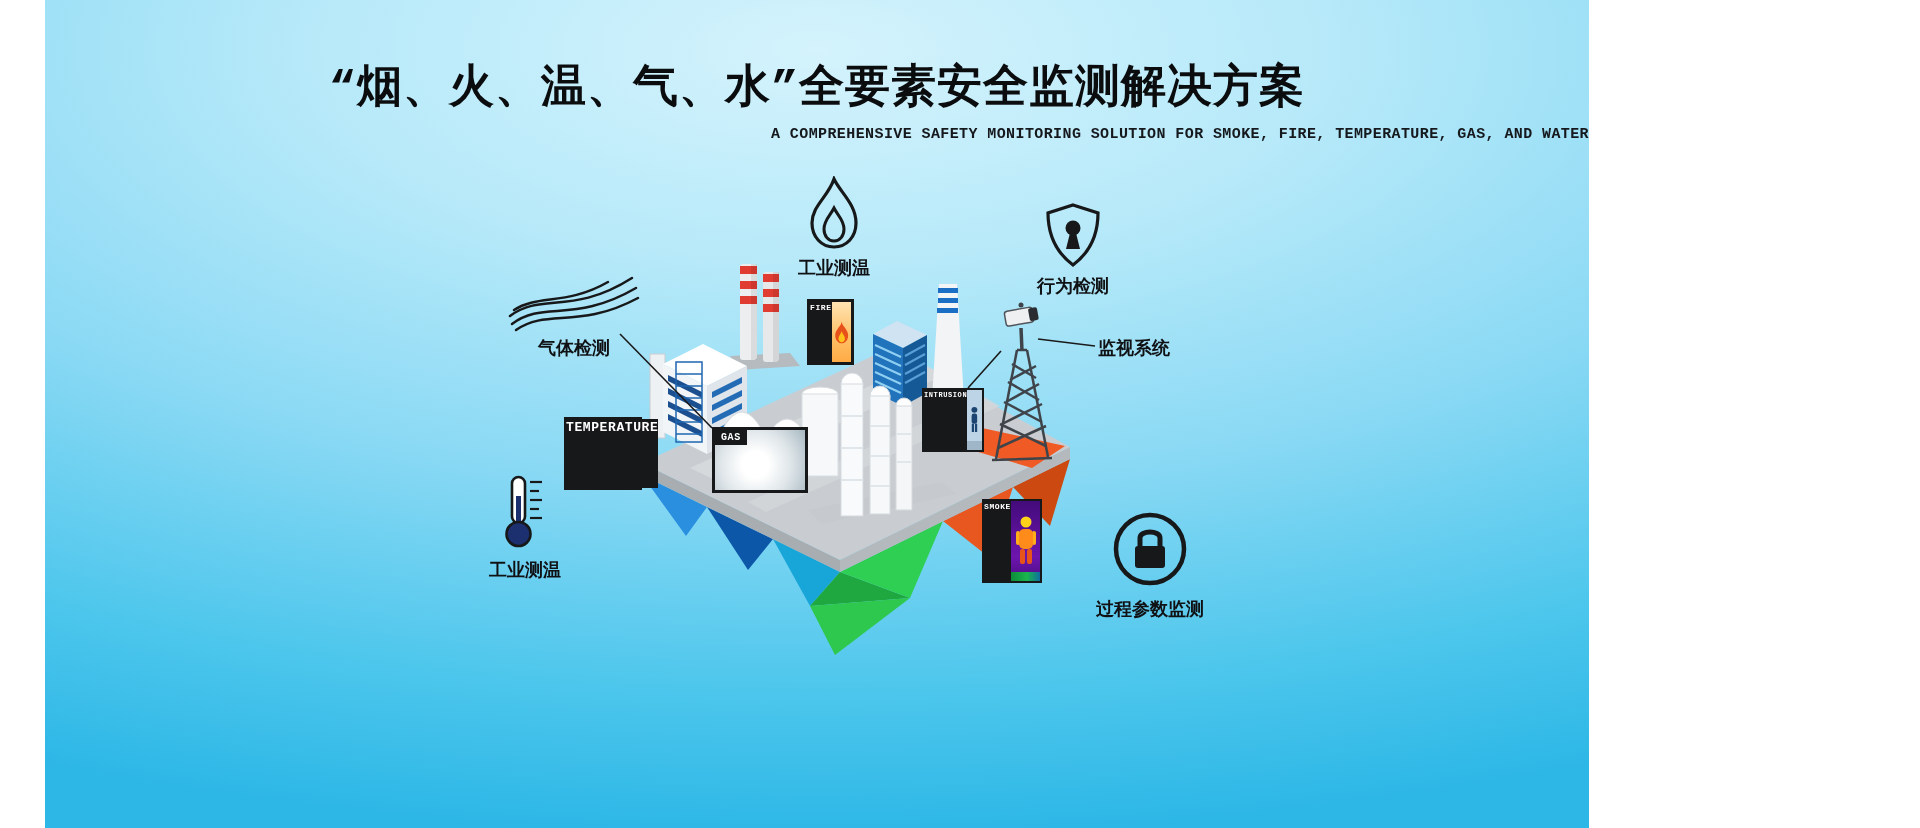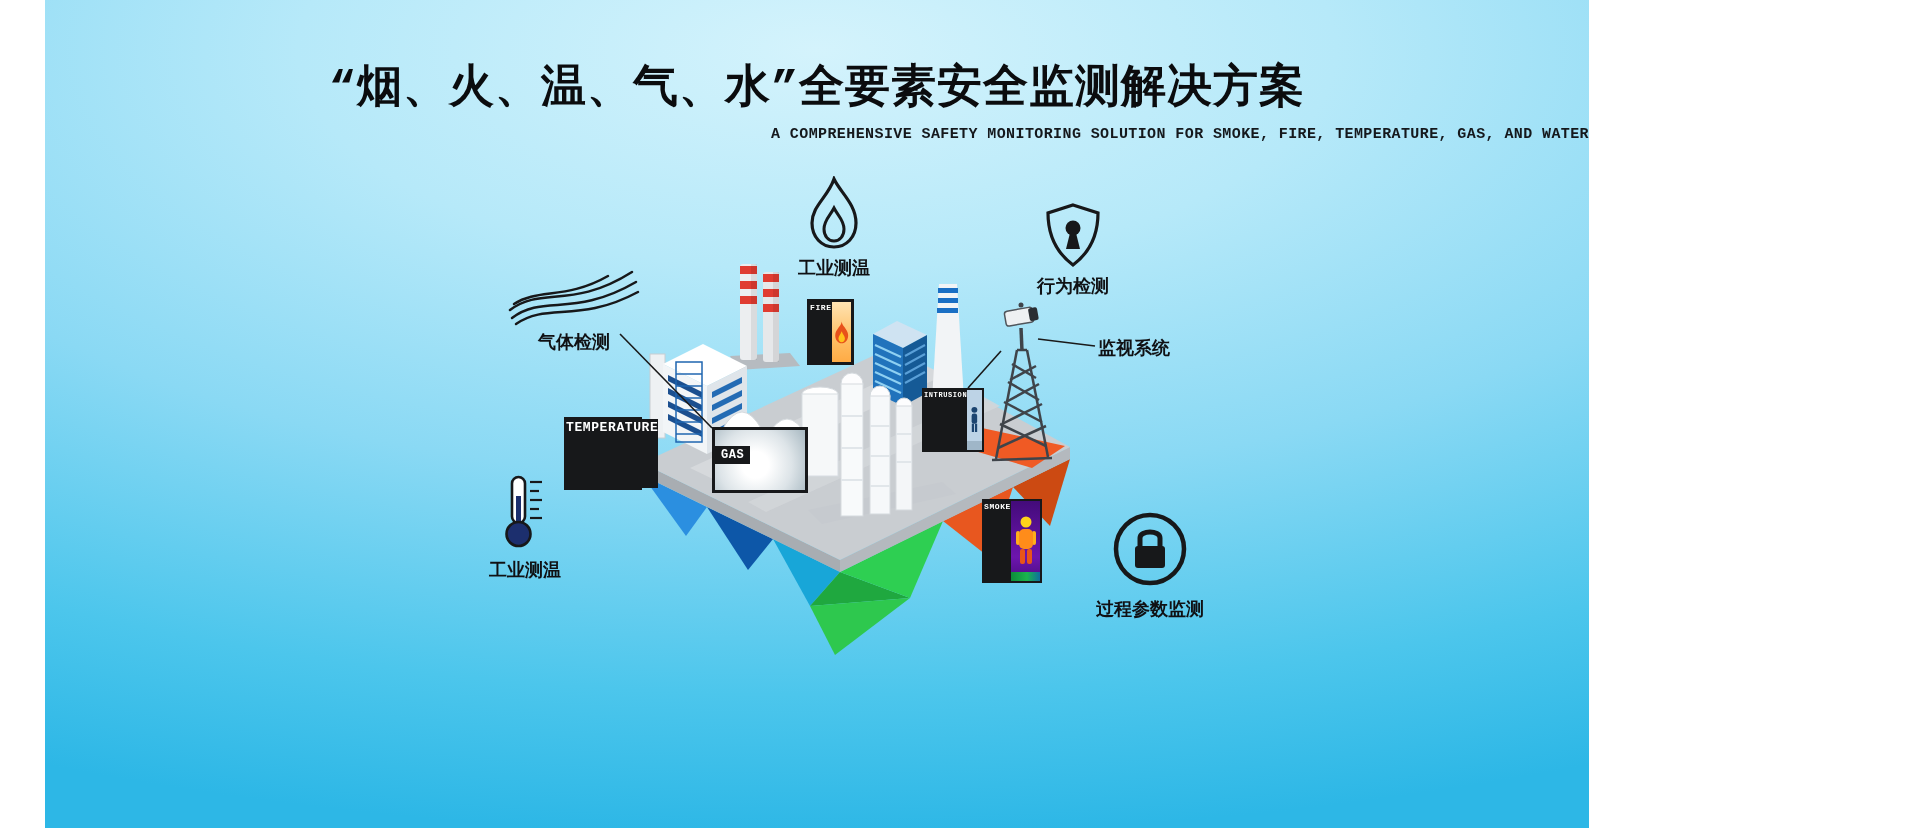--- a/index.html
+++ b/index.html
@@ -25,22 +25,22 @@
   .tagbox {
     position:absolute; box-sizing:border-box; border:3px solid #17181a;
     display:flex; flex-direction:row; background:#fff;
   }
   .tagbar {
     background:#17181a; color:#ffffff; font-weight:700; text-align:center;
     letter-spacing:0.6px; padding:2px 0; line-height:1.1; flex:0 0 auto;
   }
   .tagbody { flex:1 1 auto; position:relative; display:flex; align-items:center; justify-content:center; overflow:hidden; }
   .tagchip {
-    position:absolute; top:16px; left:0; background:#17181a; color:#fff;
-    font-size:12px; font-weight:700; padding:2px 6px; letter-spacing:0.6px; z-index:2;
+    position:absolute; top:0; left:0; background:#17181a; color:#fff;
+    font-size:10px; font-weight:700; padding:2px 6px; letter-spacing:0.6px; z-index:2;
   }
   .body-fire   { background:linear-gradient(180deg,#ffe3b2 0%,#ffc26a 55%,#ffab45 100%); }
   .body-temp   { background:linear-gradient(115deg,#081f8f 8%,#1450d8 34%,#18a24a 56%,#ffd62a 76%,#f07818 93%); }
   .body-gas    { background:radial-gradient(circle at 45% 58%, #ffffff 22%, #dde4e8 60%, #a7b8c1 100%); }
   .body-intr   { background:#bdd3e6; }
   .body-safety { background:linear-gradient(180deg,#430b7a 0%,#6d15ae 70%,#4a0d82 100%); }
   .floorstrip-safety { position:absolute; bottom:0; left:0; right:0; height:9px;
     background:linear-gradient(90deg,#0d8c3a,#1ab54e 55%,#0d6ea0); }
   .floorstrip-intr { position:absolute; bottom:0; left:0; right:0; height:9px; background:#9fb6c8; }
 
@@ -273,21 +273,21 @@
       <circle cx="29" cy="26" r="7.5" fill="#17181a"></circle>
       <path d="M26 31 L32 31 L36 47 L22 47 Z" fill="#17181a"></path>
     </svg>
     <div class="callout-label">行为检测</div>
   </div>
 
   <div class="callout" style="left:1053px;top:336px;">
     <div class="callout-label" style="margin-top:0;">监视系统</div>
   </div>
 
-  <div class="callout" style="left:460px;top:262px;width:138px;">
+  <div class="callout" style="left:460px;top:268px;width:138px;">
     <svg width="132" height="66" viewBox="0 0 132 66">
       <g fill="none" stroke="#17181a" stroke-width="2.5" stroke-linecap="round">
         <path d="M2 48 C34 24 64 48 124 10"></path>
         <path d="M4 56 C36 32 66 56 128 20"></path>
         <path d="M8 62 C40 40 70 62 130 30"></path>
         <path d="M6 42 C30 26 58 38 100 14"></path>
       </g>
     </svg>
     <div class="callout-label" style="margin-top:2px;">气体检测</div>
   </div>

